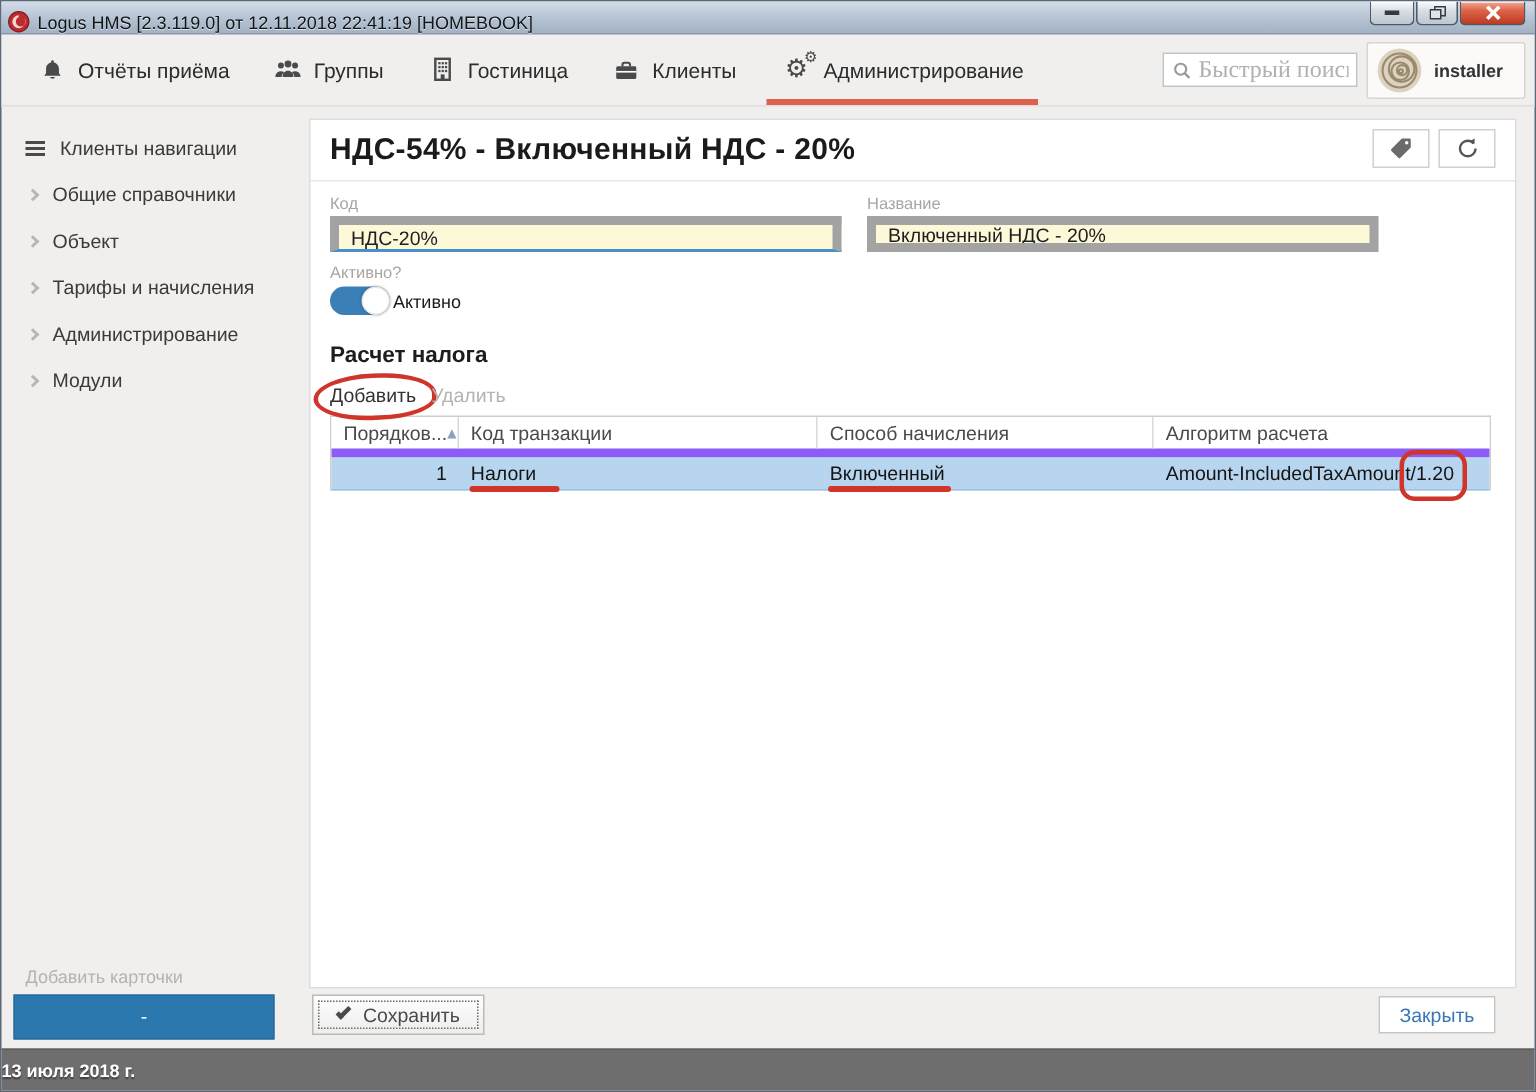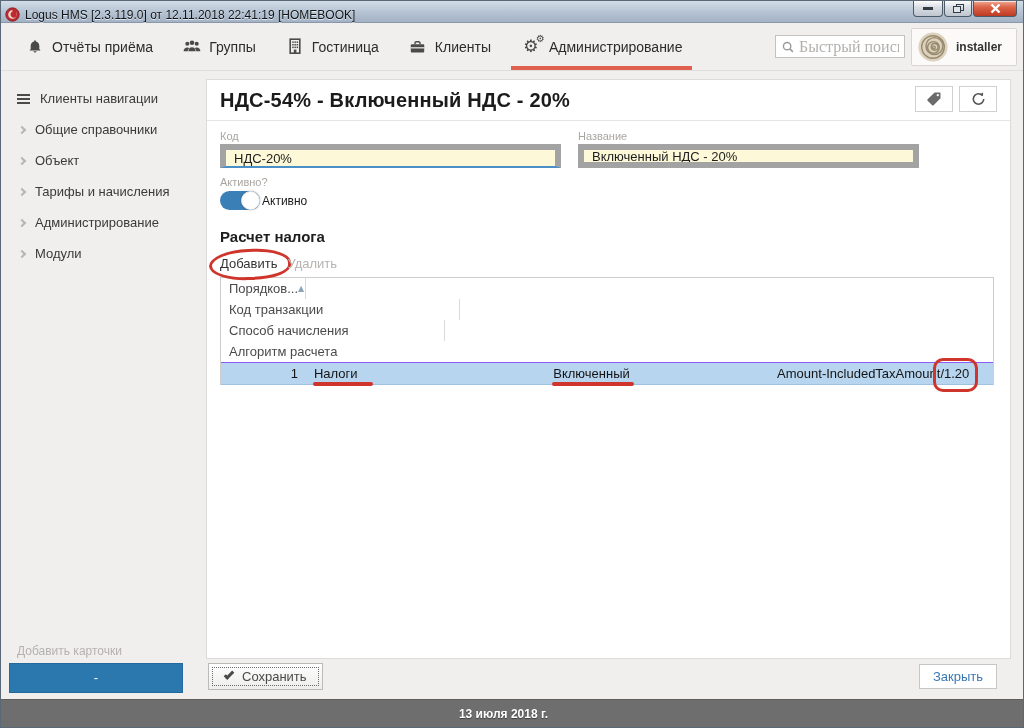--- a/index.html
+++ b/index.html
@@ -76,21 +76,21 @@
 
   .section-title { font-size:15px; font-weight:bold; color:#1d1d1d; margin-top:18px; }
 
   .link-row { margin-top:11px; display:flex; gap:10px; align-items:center; }
   .link-btn { font-size:13px; cursor:pointer; position:relative; }
   .link-btn.add { color:#333; }
   .link-btn.del { color:#b5b2af; }
 
   
   .tax-table { margin-top:6px; width:calc(100% - 3px); border:1px solid #cfcdca; border-bottom:none; font-size:13px; }
-  .t-head { display:flex; background:#fff; border-bottom:1px solid #8b5cf6;flex-direction:column; }
+  .t-head { display:flex; background:#fff; border-bottom:6px solid #8b5cf6; }
   .t-head .th { padding:3px 8px; color:#4a4a4a; border-right:1px solid #dcdad7; display:flex; align-items:center; white-space:nowrap; overflow:hidden; }
   .t-head .th:last-child { border-right:none; }
   .t-row { display:flex; background:#b7d5ee; border-bottom:1px solid #9fc2e0; cursor:pointer; }
   .t-row .td { padding:3px 8px; color:#141414; white-space:nowrap; position:relative; }
   .c1 { width:11%; } .c2 { width:31%; } .c3 { width:29%; } .c4 { width:29%; flex:1; }
   .td.c1 { text-align:right; }
   .sort-ic { margin-left:auto; font-size:8px; color:#8aa4bc; font-family:"DejaVu Sans",sans-serif; }
 
   
   .ann { position:absolute; pointer-events:none; }
@@ -102,21 +102,21 @@
   .ann-box { left:-7px; right:-9px; top:-8px; bottom:-11px; border:3.5px solid #cf352a; border-radius:10px; }
 
   
   .footer { flex:0 0 40px; display:flex; align-items:center; justify-content:space-between; padding:0 26px 6px 17px; }
   .save-btn { display:flex; align-items:center; height:27px; padding:0 15px; font-size:13px; color:#4a4a4a;
     background:linear-gradient(#fefefe,#ededec); border:1px solid #bcbab7; outline:1px dotted #6a6a6a; outline-offset:-5px; cursor:pointer; font-family:inherit; }
   .check-ic { display:inline-block; width:10px; height:5px; border-left:3px solid #4a4a4a; border-bottom:3px solid #4a4a4a; transform:rotate(-45deg); margin:-3px 8px 0 0; }
   .close-btn { height:25px; padding:0 13px; font-size:13px; color:#3978b5; background:#fff; border:1px solid #c8c6c3; cursor:pointer; font-family:inherit; }
 
   
-  .statusbar { flex:0 0 28px; background:#6e6e6e; border-top:1px solid #5e5e5e; display:flex; align-items:center; justify-content:center; padding-right:17px; }
+  .statusbar { flex:0 0 28px; background:#6e6e6e; border-top:1px solid #5e5e5e; display:flex; align-items:center; justify-content:flex-start; padding-right:17px; }
   .statusbar .date { color:#fff; font-size:12px; font-weight:bold; text-shadow:0 1px 1px rgba(0,0,0,.45); }
 </style>
 </head>
 <body>
 
 <div class="app">
 
   <div class="titlebar">
     <span class="app-icon">
       <svg width="15" height="15" viewBox="0 0 16 16">

